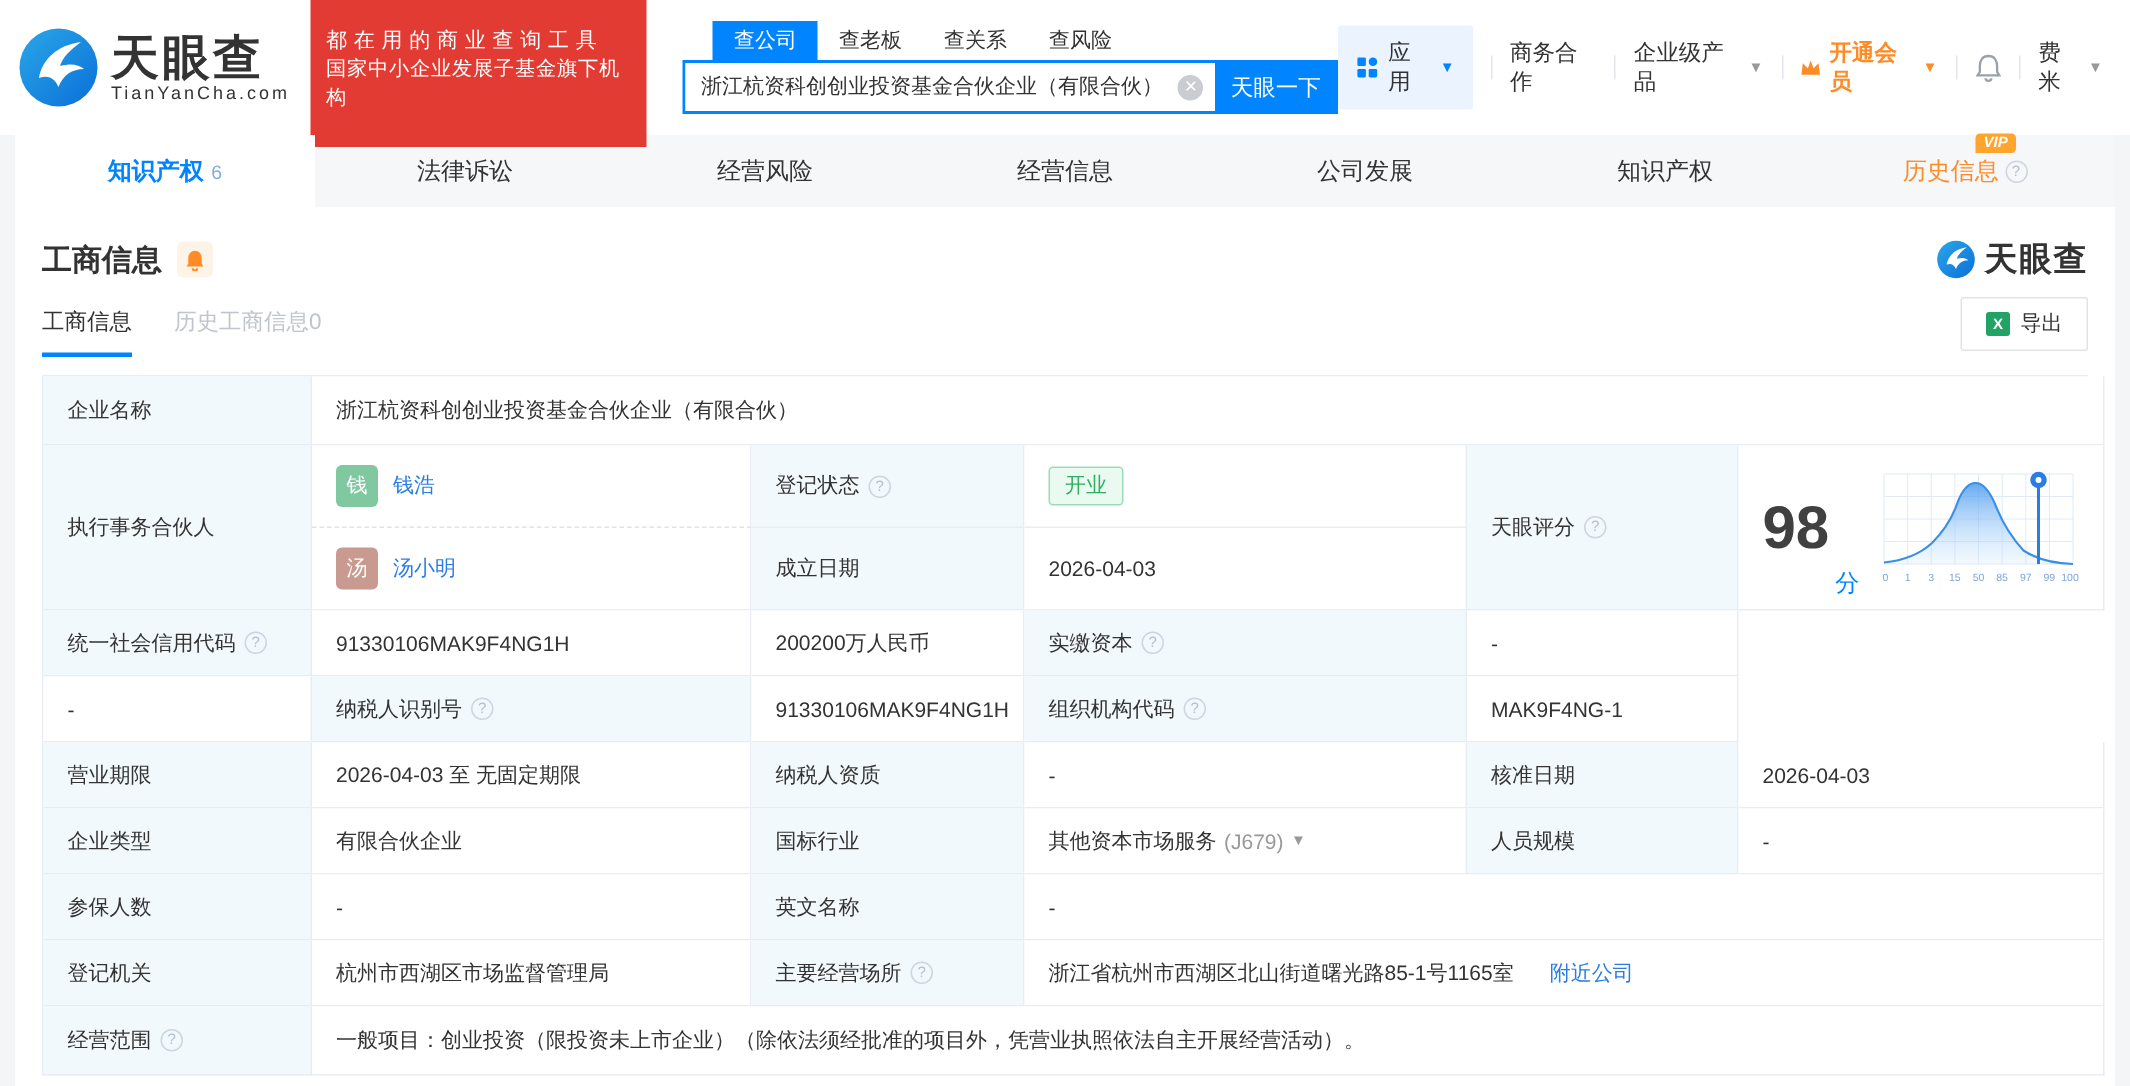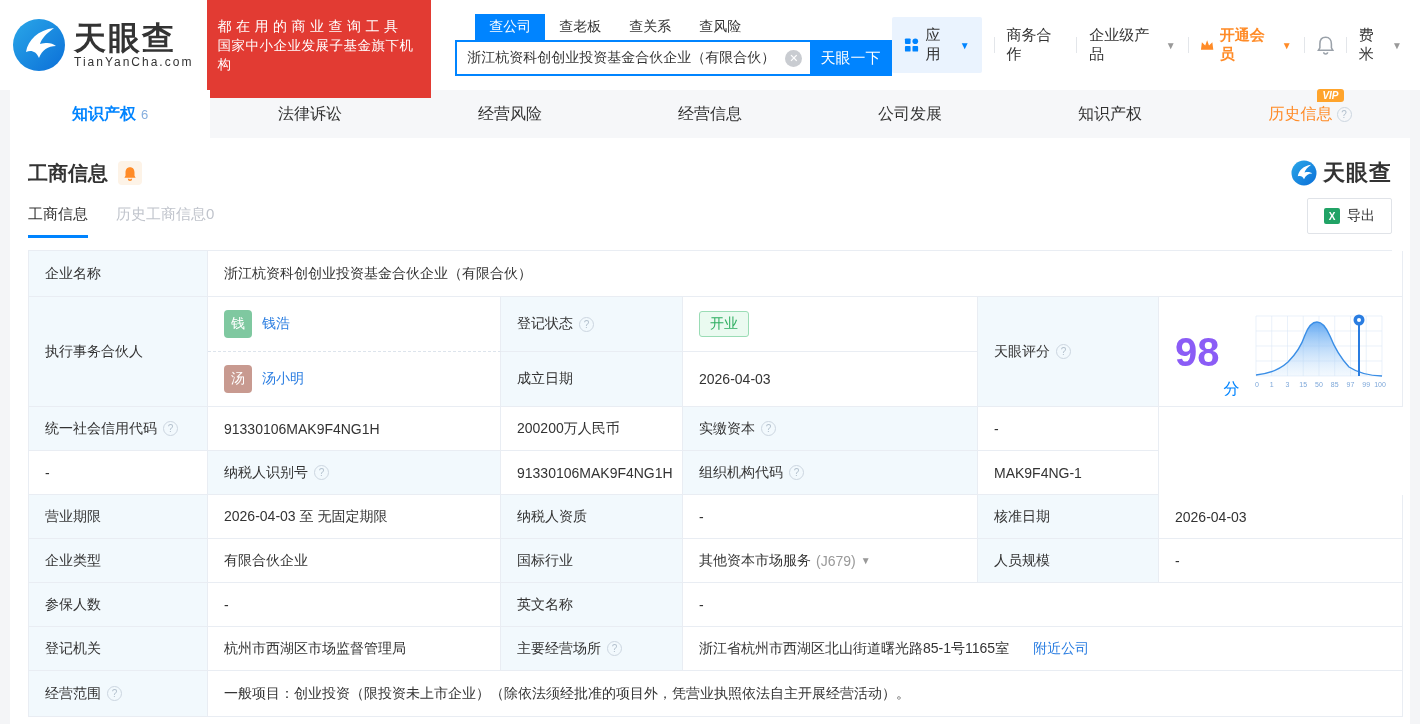--- a/index.html
+++ b/index.html
@@ -78,21 +78,21 @@
   .lc { background:#f2f9fd; color:#333; gap:6px; }
   .help { width:15px; height:15px; border-radius:50%; border:1px solid #ccd6e0; color:#b3c0cd; font-size:10px;
     line-height:13px; text-align:center; flex:0 0 auto; cursor:pointer; }
   .dash-bottom { border-bottom:1px dashed #dde4ec; }
   .avatar { width:28px; height:28px; border-radius:4px; color:#fff; font-size:14px; display:flex;
     align-items:center; justify-content:center; margin-right:10px; flex:0 0 auto; cursor:pointer; }
   .link { color:#2a7de1; cursor:pointer; text-decoration:none; }
   .badge-open { border:1px solid #9adcb5; background:#eafaf0; color:#2fae61; padding:3px 10px; border-radius:3px; }
   .muted { color:#999; }
   .score-cell { gap:10px; }
-  .score-num { font-size:40px; font-weight:bold; color:#8b5cf6; line-height:1; }
+  .score-num { font-size:40px; font-weight:bold; color:#404040; line-height:1; }
   .score-unit { font-size:16px; color:#0084ff; align-self:flex-end; margin:0 4px 6px -6px; }
 </style>
 </head>
 <body>
 
 <div class="header">
   <div class="logo">
     <svg class="logo-eye" viewBox="0 0 54 54">
       <defs>
           <linearGradient id="lg1" x1="0" y1="0" x2="1" y2="1">

